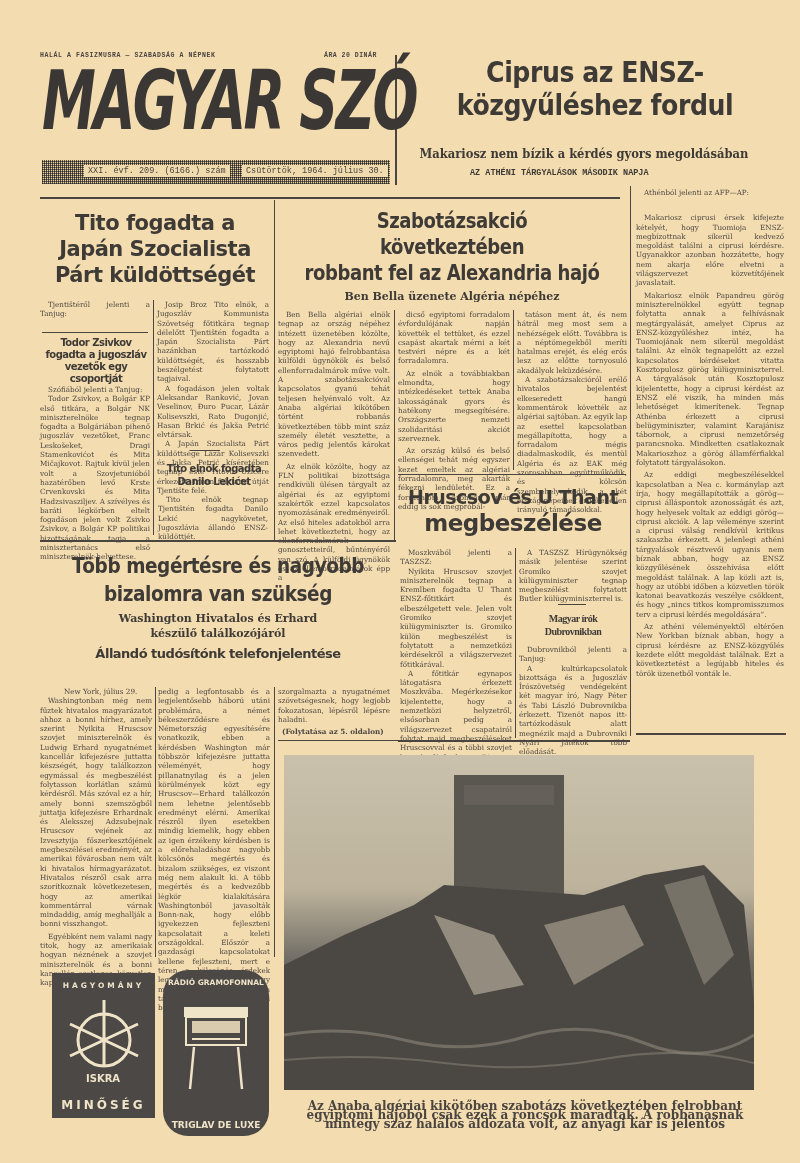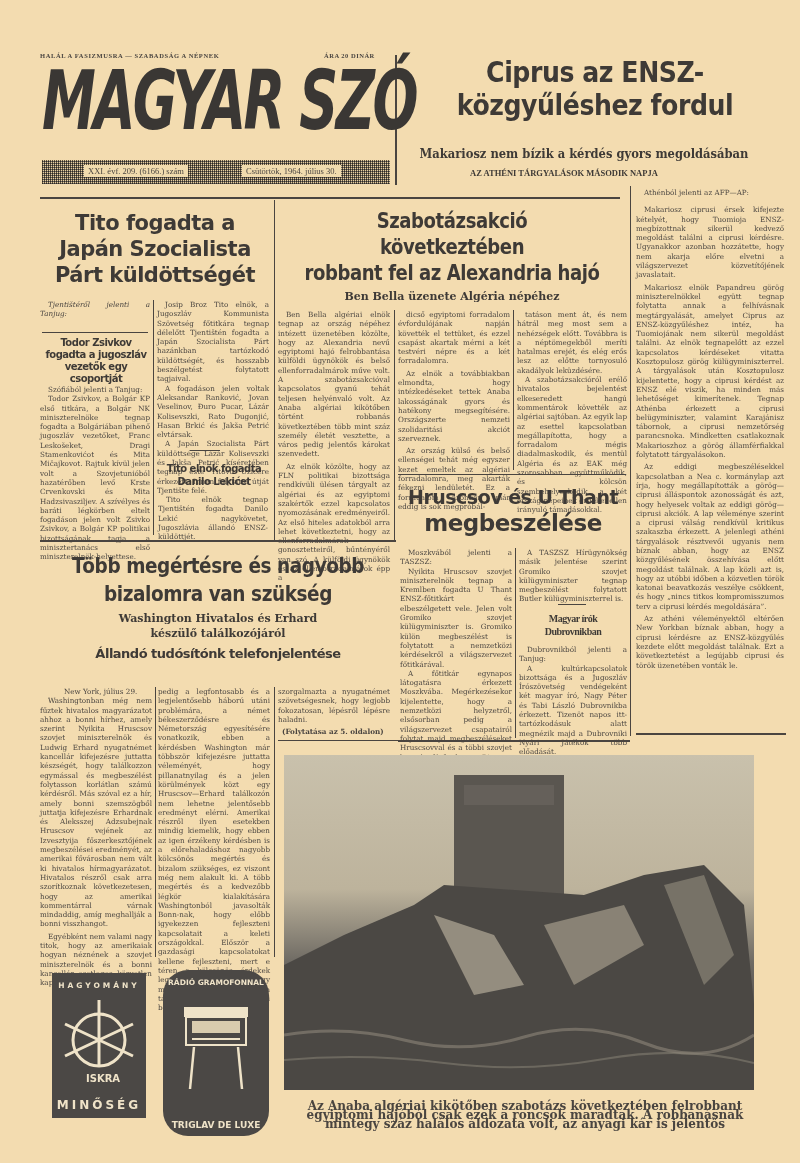--- a/index.html
+++ b/index.html
@@ -1,19 +1,19 @@
 <!DOCTYPE html>
 <html><head>
 <meta charset="utf-8">
 <style>
   html,body{margin:0;padding:0;}
   body{width:800px;height:1163px;background:#f3dcb0;position:relative;overflow:hidden;font-family:"DejaVu Serif",serif;color:#3a3530;}
   .abs{position:absolute;}
   .rule{position:absolute;background:#4a4540;}
-  .sans{font-family:Liberation Serif, serif;}
+  .sans{font-family:Liberation Mono, monospace;}
   .body-text{font-family:"DejaVu Serif",serif;font-size:7.2px;line-height:9.3px;color:#4a4540;text-align:justify;}
   .body-text p{margin:0;text-indent:8px;}
   .hl{font-family:"DejaVu Sans",sans-serif;font-weight:bold;color:#3e3a36;text-align:center;letter-spacing:-0.5px;}
   .sub{font-family:"DejaVu Serif",serif;font-weight:bold;color:#3e3a36;text-align:center;}
   .ad{position:absolute;background:#4b4845;color:#efe3c8;font-family:"DejaVu Sans",sans-serif;font-weight:bold;text-align:center;}
 </style>
 </head>
 <body>
 
 <div class="abs sans" style="left:40px;top:52px;font-size:6.5px;font-weight:bold;letter-spacing:0.6px;color:#4a4540;">HALÁL A FASIZMUSRA — SZABADSÁG A NÉPNEK</div>
@@ -34,29 +34,29 @@
   <div style="font-size:28px;line-height:33px;transform:scaleX(0.9);">közgyűléshez fordul</div>
 </div>
 <div class="abs sub" style="left:392px;top:147px;width:400px;font-size:12px;white-space:nowrap;transform:scaleX(0.96);transform-origin:0 0;">Makariosz nem bízik a kérdés gyors megoldásában</div>
 <div class="abs sans" style="left:470px;top:168px;font-size:8.5px;font-weight:bold;color:#3e3a36;">AZ ATHÉNI TÁRGYALÁSOK MÁSODIK NAPJA</div>
 
 <div class="rule" style="left:40px;top:197px;width:580px;height:1.5px;"></div>
 <div class="rule" style="left:630px;top:186px;width:1px;height:550px;"></div>
 
 <div class="abs body-text" style="left:636px;top:188px;width:148px;">
   <p>Athénból jelenti az AFP—AP:</p>
-  <p style="margin-top:8px;">Makariosz ciprusi érsek kifejezte kételyét, hogy Tuomioja ENSZ-megbízottnak sikerül kedvező megoldást találni a ciprusi kérdésre. Ugyanakkor azonban hozzátette, hogy nem akarja előre elvetni a világszervezet közvetítőjének javaslatait.</p>
+  <p style="margin-top:16px;">Makariosz ciprusi érsek kifejezte kételyét, hogy Tuomioja ENSZ-megbízottnak sikerül kedvező megoldást találni a ciprusi kérdésre. Ugyanakkor azonban hozzátette, hogy nem akarja előre elvetni a világszervezet közvetítőjének javaslatait.</p>
   <p style="margin-top:3px;">Makariosz elnök Papandreu görög miniszterelnökkel együtt tegnap folytatta annak a felhívásnak megtárgyalását, amelyet Ciprus az ENSZ-közgyűléshez intéz, ha Tuomiojának nem sikerül megoldást találni. Az elnök tegnapelőtt az ezzel kapcsolatos kérdéseket vitatta Kosztopulosz görög külügyminiszterrel. A tárgyalások után Kosztopulosz kijelentette, hogy a ciprusi kérdést az ENSZ elé viszik, ha minden más lehetőséget kimerítenek. Tegnap Athénba érkezett a ciprusi belügyminiszter, valamint Karajánisz tábornok, a ciprusi nemzetőrség parancsnoka. Mindketten csatlakoznak Makarioszhoz a görög államférfiakkal folytatott tárgyalásokon.</p>
   <p style="margin-top:3px;">Az eddigi megbeszélésekkel kapcsolatban a Nea c. kormánylap azt írja, hogy megállapították a görög—ciprusi álláspontok azonosságát és azt, hogy helyesek voltak az eddigi görög—ciprusi akciók. A lap véleménye szerint a ciprusi válság rendkívül kritikus szakaszba érkezett. A jelenlegi athéni tárgyalások résztvevői ugyanis nem bíznak abban, hogy az ENSZ közgyűlésének összehívása előtt megoldást találnak. A lap közli azt is, hogy az utóbbi időben a közvetlen török katonai beavatkozás veszélye csökkent, és hogy „nincs titkos kompromisszumos terv a ciprusi kérdés megoldására”.</p>
-  <p style="margin-top:3px;">Az athéni véleményektől eltérően New Yorkban bíznak abban, hogy a ciprusi kérdésre az ENSZ-közgyűlés kezdete előtt megoldást találnak. Ezt a következtetést a legújabb ciprusi és török üzenetében vonták le.</p>
+  <p style="margin-top:3px;">Az athéni véleményektől eltérően New Yorkban bíznak abban, hogy a ciprusi kérdésre az ENSZ-közgyűlés kezdete előtt megoldást találnak. Ezt a következtetést a legújabb hiteles és török üzenetből vonták le.</p>
 </div>
 <div class="rule" style="left:636px;top:733px;width:150px;height:1.5px;"></div>
 
 <div class="abs hl" style="left:40px;top:210px;width:230px;font-size:21px;line-height:26px;">Tito fogadta a Japán Szocialista Párt küldöttségét</div>
-<div class="abs body-text" style="left:40px;top:300px;width:110px;font-style:italic;">
+<div class="abs body-text" style="left:40px;top:300px;width:110px;">
   <p style="text-indent:8px;">Tjentištéről jelenti a Tanjug:</p>
 </div>
 <div class="abs body-text" style="left:157px;top:300px;width:112px;">
   <p>Josip Broz Tito elnök, a Jugoszláv Kommunista Szövetség főtitkára tegnap délelőtt Tjentištén fogadta a Japán Szocialista Párt hazánkban tartózkodó küldöttségét, és hosszabb beszélgetést folytatott tagjaival.</p>
   <p>A fogadáson jelen voltak Aleksandar Ranković, Jovan Veselinov, Đuro Pucar, Lázár Kolisevszki, Rato Dugonjić, Hasan Brkić és Jakša Petrić elvtársak.</p>
   <p>A Japán Szocialista Párt küldöttsége Lázár Kolisevszki és Jakša Petrić kíséretében tegnap este Titovo Užicére érkezett. Innen folytatta útját Tjentište felé.</p>
 </div>
 <div class="rule" style="left:153px;top:300px;width:1px;height:235px;"></div>
 
 <div class="rule" style="left:42px;top:332px;width:106px;height:1px;"></div>
@@ -154,21 +154,21 @@
     <polygon points="0,210 60,180 130,150 160,130 300,140 360,120 420,110 460,150 470,250 470,335 0,335" fill="#4b4844"></polygon>
     <polygon points="150,160 210,180 240,230 190,240" fill="#a69f8f" opacity="0.8"></polygon>
     <polygon points="260,170 340,150 360,190 290,230" fill="#9d9685" opacity="0.75"></polygon>
     <polygon points="380,130 420,120 450,200 420,230" fill="#8a8476" opacity="0.7"></polygon>
     <path d="M0 280 Q60 270 120 285 T240 282 T360 288 T470 280" stroke="#8d8779" stroke-width="3" fill="none" opacity="0.6"></path>
     <path d="M0 305 Q80 298 160 308 T320 304 T470 308" stroke="#8d8779" stroke-width="2" fill="none" opacity="0.5"></path>
   </svg>
 </div>
 <div class="abs body-text" style="left:290px;top:1102px;width:470px;font-weight:bold;text-align:center;font-size:12px;line-height:9px;">Az Anaba algériai kikötőben szabotázs következtében felrobbant egyiptomi hajóból csak ezek a roncsok maradtak. A robbanásnak mintegy száz halálos áldozata volt, az anyagi kár is jelentős</div>
 
-<div class="ad" style="left:52px;top:973px;width:94px;height:145px;">
+<div class="ad" style="left:52px;top:973px;width:103px;height:145px;">
   <div style="margin-top:8px;font-size:7.5px;letter-spacing:3px;">HAGYOMÁNY</div>
   <svg width="80" height="80" viewBox="0 0 80 80" style="margin-top:6px;">
     <circle cx="40" cy="44" r="26" fill="none" stroke="#efe3c8" stroke-width="3"></circle>
     <line x1="40" y1="4" x2="40" y2="70" stroke="#efe3c8" stroke-width="3"></line>
     <line x1="6" y1="28" x2="74" y2="60" stroke="#efe3c8" stroke-width="3"></line>
     <line x1="74" y1="28" x2="6" y2="60" stroke="#efe3c8" stroke-width="3"></line>
   </svg>
   <div style="position:absolute;left:32px;top:100px;font-size:10px;background:#4b4845;padding:0 2px;">ISKRA</div>
   <div style="position:absolute;left:0;right:0;bottom:6px;font-size:12px;letter-spacing:3px;">MINŐSÉG</div>
 </div>

